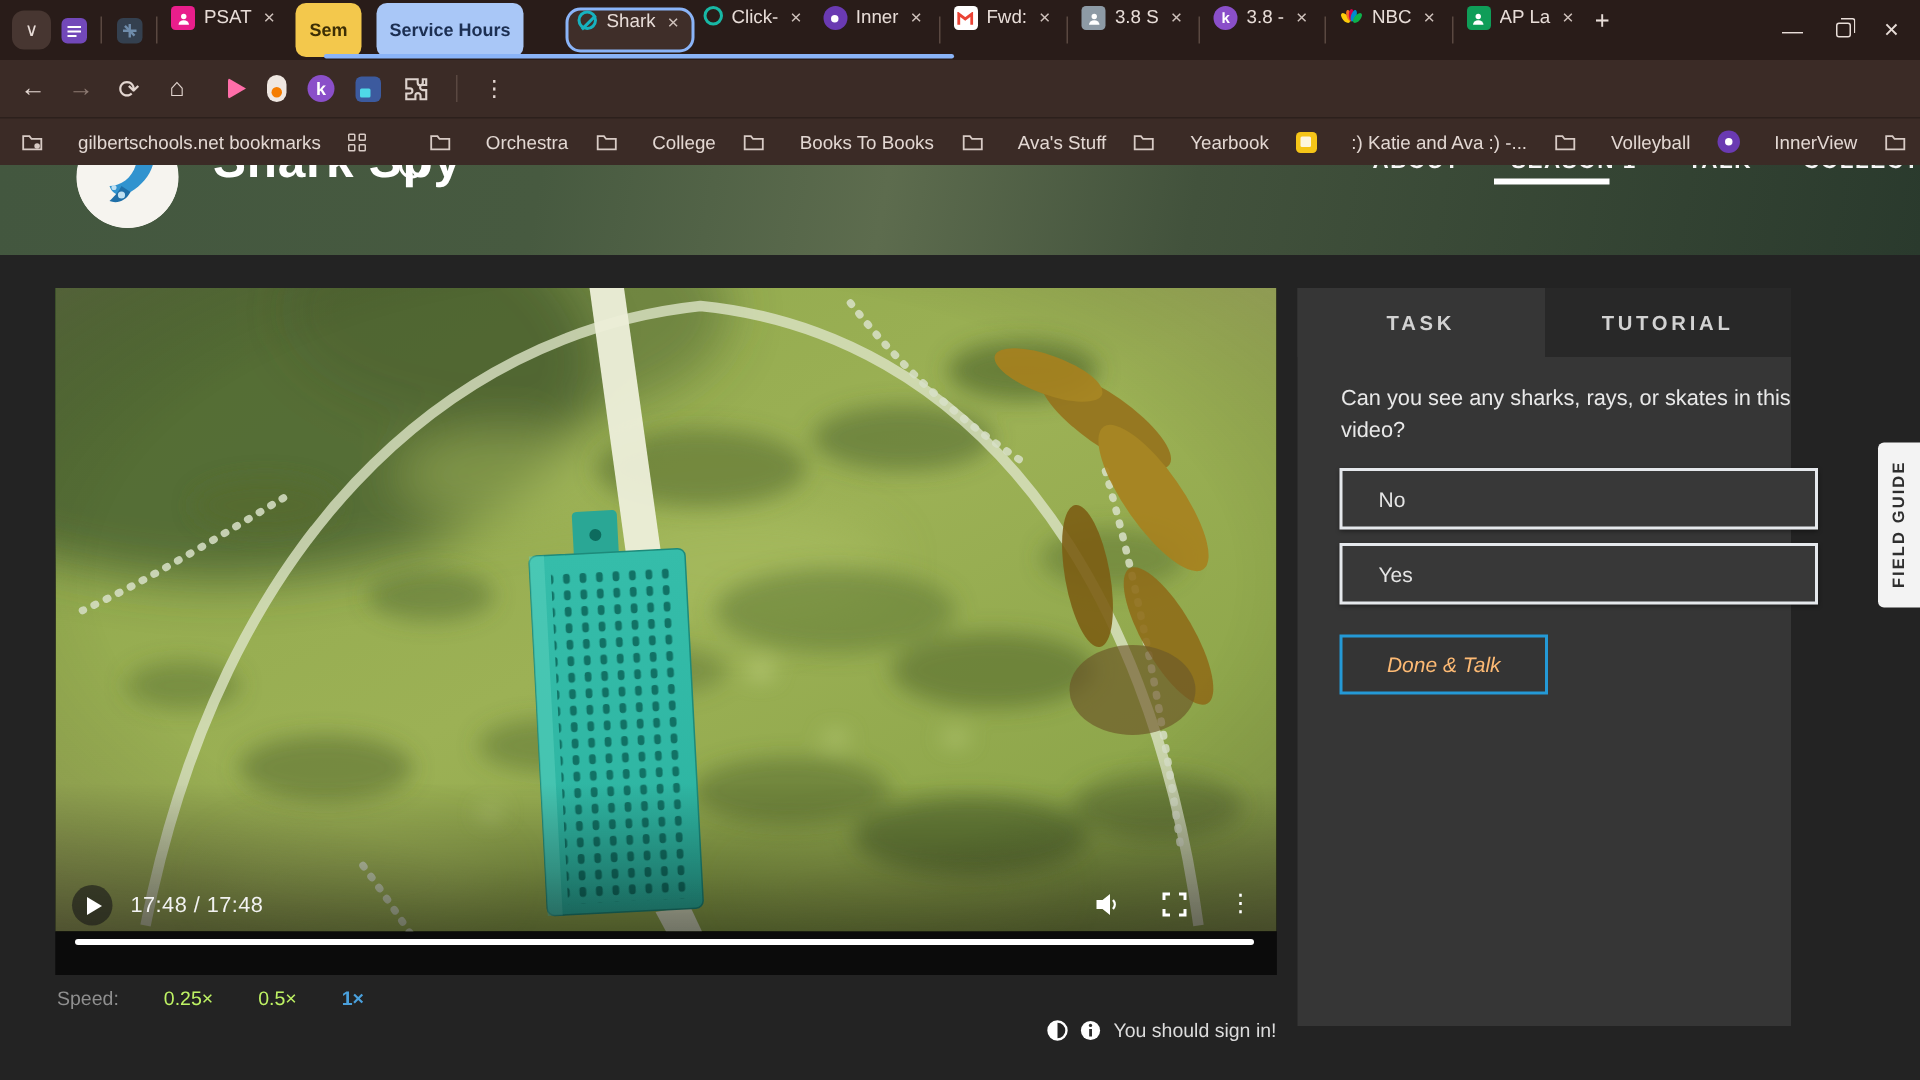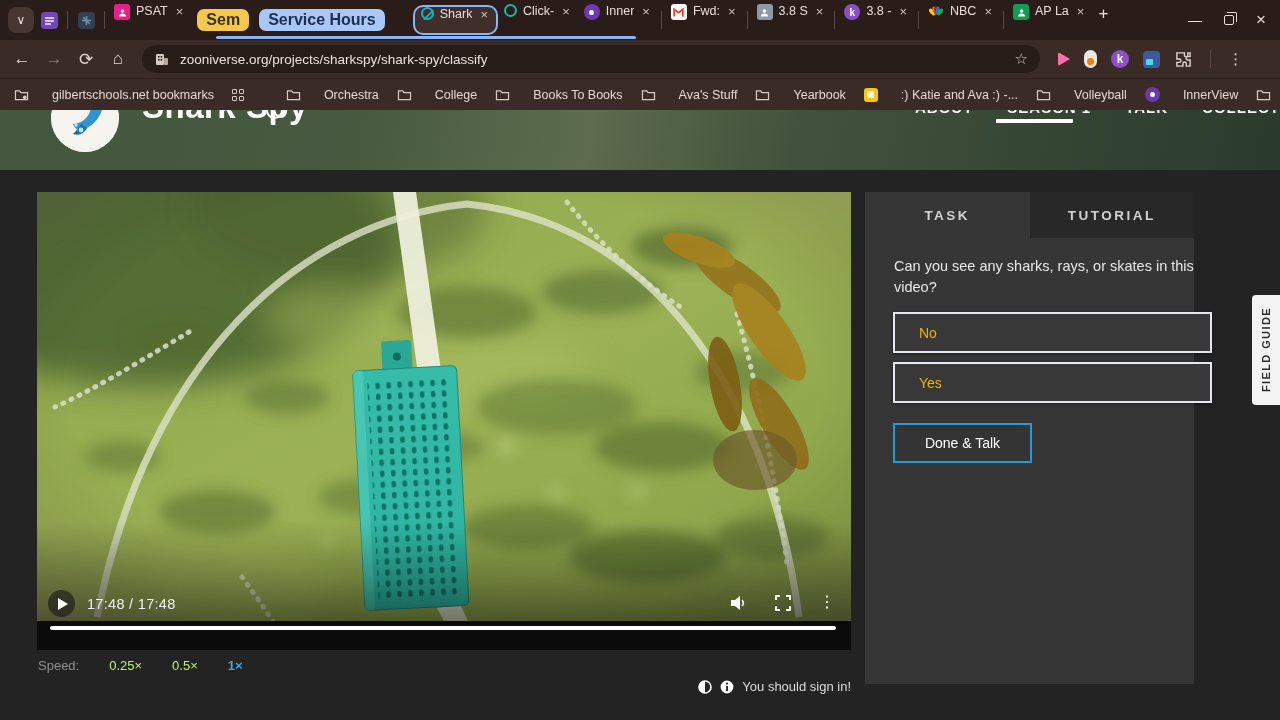--- a/index.html
+++ b/index.html
@@ -14,21 +14,21 @@
     display:flex; align-items:center; justify-content:center; font-size:12px; color:#e8ddd8; }
   .pinned { width:30px; display:flex; justify-content:center; align-items:center; }
   .picon { width:17px; height:17px; border-radius:4px; display:flex; align-items:center; justify-content:center; }
   .vsep { width:1px; height:18px; background:#5a4841; margin:0 3px; }
   .tab { display:flex; align-items:flex-start; gap:6px; padding:0 6px; height:32px; color:#e8ddd8; font-size:12.5px; white-space:nowrap; }
   .tab .lbl { max-width:44px; overflow:hidden; }
   .tab .x { color:#cfc2bc; font-size:13px; padding:0 2px; }
   .favi { width:16px; height:16px; border-radius:50%; flex:0 0 16px;
     display:flex; align-items:center; justify-content:center; font-size:10px; }
   .sq { border-radius:3px; }
-  .chip { height:22px; padding:0 9px; border-radius:7px; font-size:16px; font-weight:bold;
+  .chip { height:36px; padding:0 9px; border-radius:7px; font-size:12px; font-weight:bold;
     display:flex; align-items:center; }
   .chip-sem { background:#f3c84c; color:#3d2f05; margin:0 6px; }
   .chip-sh { background:#a9c7f7; color:#1c2f52; margin:0 4px; }
   .tab-active { background:#3f2e29; border:2px solid #8ab4f8; border-radius:10px; height:30px;margin-left:24px; }
   .grp-line { position:absolute; left:216px; top:36px; width:420px; height:3px;
     background:#8ab4f8; border-radius:2px; }
   .wbtns { margin-left:auto; display:flex; align-items:center; gap:22px; padding-right:14px; font-size:14px; color:#e8ddd8; }
   .restore-ic { width:10px; height:10px; border:1.4px solid #e8ddd8; border-radius:2px; position:relative; }
   .restore-ic:before { content:""; position:absolute; left:2px; top:-4px; width:9px; height:9px;
     border-top:1.4px solid #e8ddd8; border-right:1.4px solid #e8ddd8; border-radius:0 2px 0 0; }
@@ -98,25 +98,25 @@
 
   
   .panel { position:absolute; left:865px; top:192px; width:329px; height:492px; background:#363636; }
   .ptabs { display:flex; height:46px; }
   .ptab { flex:1; display:flex; align-items:center; justify-content:center; font-size:13.5px;
     font-weight:bold; letter-spacing:2.5px; color:#d2d2d2; }
   .ptab-on { background:#363636; }
   .ptab-off { background:#282828; }
   .question { margin:18px 28px 0 29px; width:300px; font-size:14.5px; line-height:21px; color:#e8e8e8; }
   .ans { position:absolute; left:28px; width:319px; height:41px; background:#383838;
-    border:2px solid #e5e8ec; color:#eab308; font-size:14px; display:flex; align-items:center;
+    border:2px solid #e5e8ec; color:#e5e5e5; font-size:14px; display:flex; align-items:center;
     padding-left:24px; box-shadow:0 1px 3px rgba(0,0,0,.45); }
   .ans-no { top:120px; } .ans-yes { top:170px; }
   .dbtn { position:absolute; top:231px; height:40px; background:#343434; display:flex;
-    align-items:center; justify-content:center; font-size:14px; color:#ffffff; }
+    align-items:center; justify-content:center; font-size:14px; color:#fdba74;font-style:italic; }
   .dtalk { left:28px; width:139px; border:2px solid #2499d6; }
   .done { left:177px; width:170px; border:2px solid #93bb4b; }
 
   .fguide { position:absolute; left:1252px; top:295px; width:28px; height:110px; background:#f3f3f3;
     border-radius:4px 0 0 4px; display:flex; align-items:center; justify-content:center; }
   .fguide span { writing-mode:vertical-rl; transform:rotate(180deg); font-size:11px; font-weight:bold;
     letter-spacing:1.4px; color:#2e2e2e; }
 </style>
 </head>
 <body>
@@ -249,34 +249,20 @@
       <span class="restore-ic"></span>
       <span style="font-size:17px;">×</span>
     </div>
   </div>
 
   <div class="toolbar">
     <span class="nav-ic" style="margin-left:6px;">←</span>
     <span class="nav-ic dim">→</span>
     <span class="nav-ic">⟳</span>
     <span class="nav-ic">⌂</span>
-    <div class="urlbar">
-      <svg class="site-ic" viewBox="0 0 16 14">
-          <rect x="2" y="2" width="8" height="11" rx="1" fill="#d8cbc5"></rect>
-          <rect x="10" y="6" width="4" height="7" rx="1" fill="#b8a8a0"></rect>
-          <g fill="#281c19">
-            <rect x="4" y="4" width="1.6" height="1.6"></rect>
-            <rect x="6.6" y="4" width="1.6" height="1.6"></rect>
-            <rect x="4" y="7" width="1.6" height="1.6"></rect>
-            <rect x="6.6" y="7" width="1.6" height="1.6"></rect>
-          </g>
-        </svg>
-      <span class="url">zooniverse.org/projects/sharkspy/shark-spy/classify</span>
-      <span class="star">☆</span>
-    </div>
     <div class="ext">
       <span class="pink-arrow"></span>
       <span class="odot"></span>
       <span class="kcirc">k</span>
       <span class="bluext"></span>
       <svg width="19" height="19" viewBox="0 0 20 20">
           <path d="M8 3 h3 v2.5 a1.8 1.8 0 0 0 3.6 0 V3 H17 v4 h-2.5 a1.8 1.8 0 0 0 0 3.6 H17 V17 H13 v-2.5 a1.8 1.8 0 0 0 -3.6 0 V17 H3 v-4 h2.5 a1.8 1.8 0 0 0 0 -3.6 H3 V3 z" fill="none" stroke="#ddd2cd" stroke-width="1.5"></path>
         </svg>
       <span class="vsep"></span>
       <span class="kebab">⋮</span>

